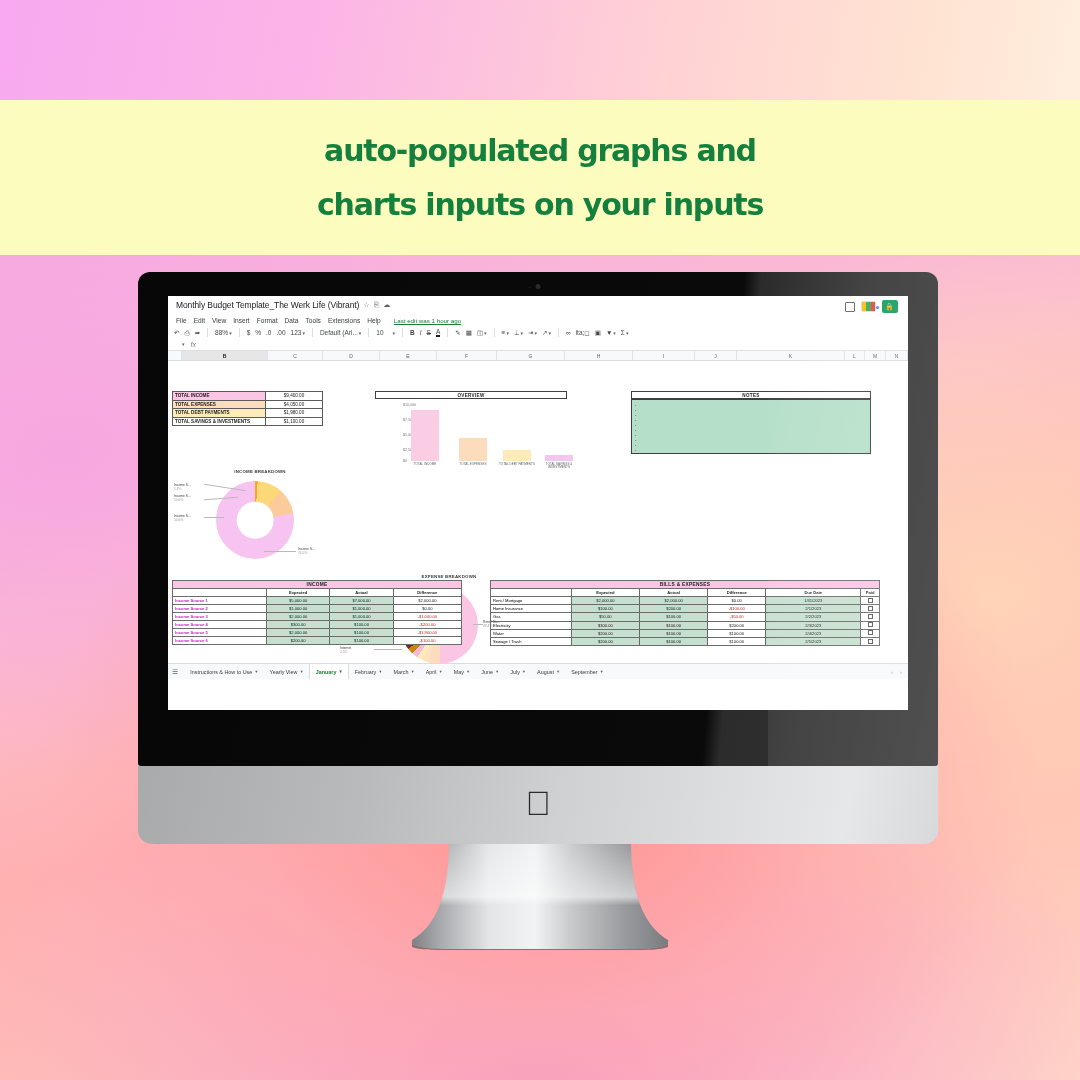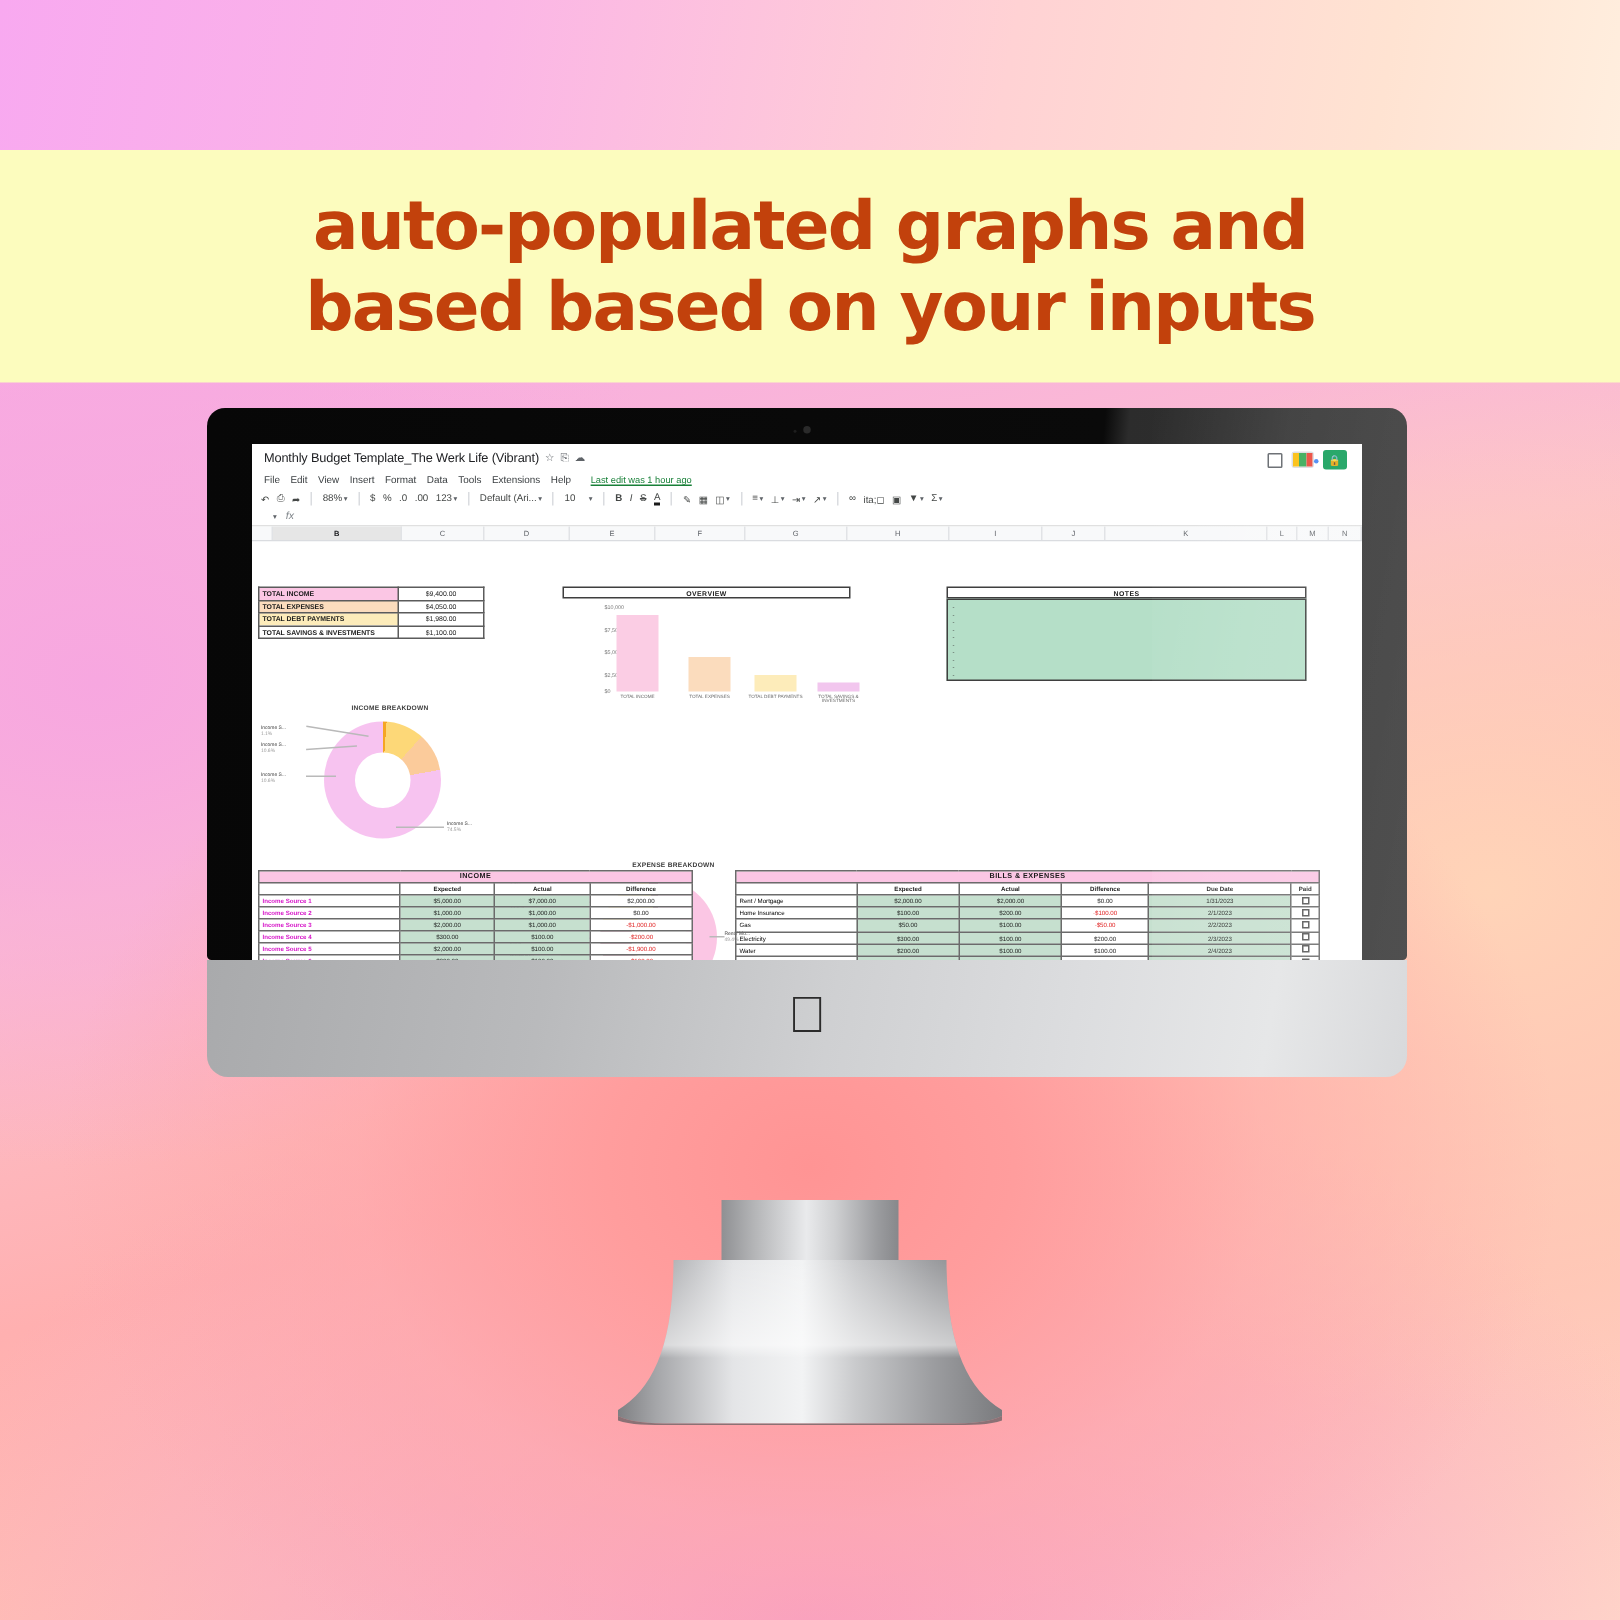--- a/index.html
+++ b/index.html
@@ -27,33 +27,33 @@
   }
   
   #banner {
     position:absolute; left:0; right:0; top:100px; height:155px;
     background:#fcfcbe;
     display:flex; flex-direction:column; align-items:center; justify-content:center;
   }
   #banner .line {
     font-family:"DejaVu Sans", sans-serif;
     font-weight:700;
-    font-size:45px;
+    font-size:30px;
     letter-spacing:-1.2px;
     line-height:54px;
-    color:#c2410c;
+    color:#15803d;
     text-align:center;
     white-space:nowrap;
   }
 
   
   #imac { position:absolute; left:138px; top:272px; width:800px; }
   .bezel {
     position:relative;
-    width:800px; height:368px;
+    width:800px; height:494px;
     background: linear-gradient(95deg,#070707 0%, #0a0a0a 72%, #2c2c2c 74%, #333 100%);
     border-radius:12px 12px 3px 3px;
     overflow:hidden;
   }
   .bezel::after{
     content:""; position:absolute; top:0; right:0; width:170px; height:100%;
     background: linear-gradient(100deg, rgba(255,255,255,0.0) 0%, rgba(255,255,255,0.10) 40%, rgba(255,255,255,0.14) 100%);
     pointer-events:none;
   }
   .camera {
@@ -184,21 +184,21 @@
 </head>
 <body>
 
 <div id="bg-wrap">
   <div class="bg-base"></div>
   <div class="bg-top-strip"></div>
 </div>
 
 <div id="banner">
   <div class="line">auto-populated graphs and</div>
-  <div class="line">based based on your inputs</div>
+  <div class="line">charts inputs on your inputs</div>
 </div>
 
 <div class="neck"></div>
 <div class="stand">
   <svg width="256" height="110" viewBox="0 0 256 110">
     <defs>
       <linearGradient id="sg" x1="0" y1="0" x2="1" y2="0">
         <stop offset="0%" stop-color="#7f8083"></stop>
         <stop offset="10%" stop-color="#a5a6a9"></stop>
         <stop offset="30%" stop-color="#e4e5e7"></stop>

